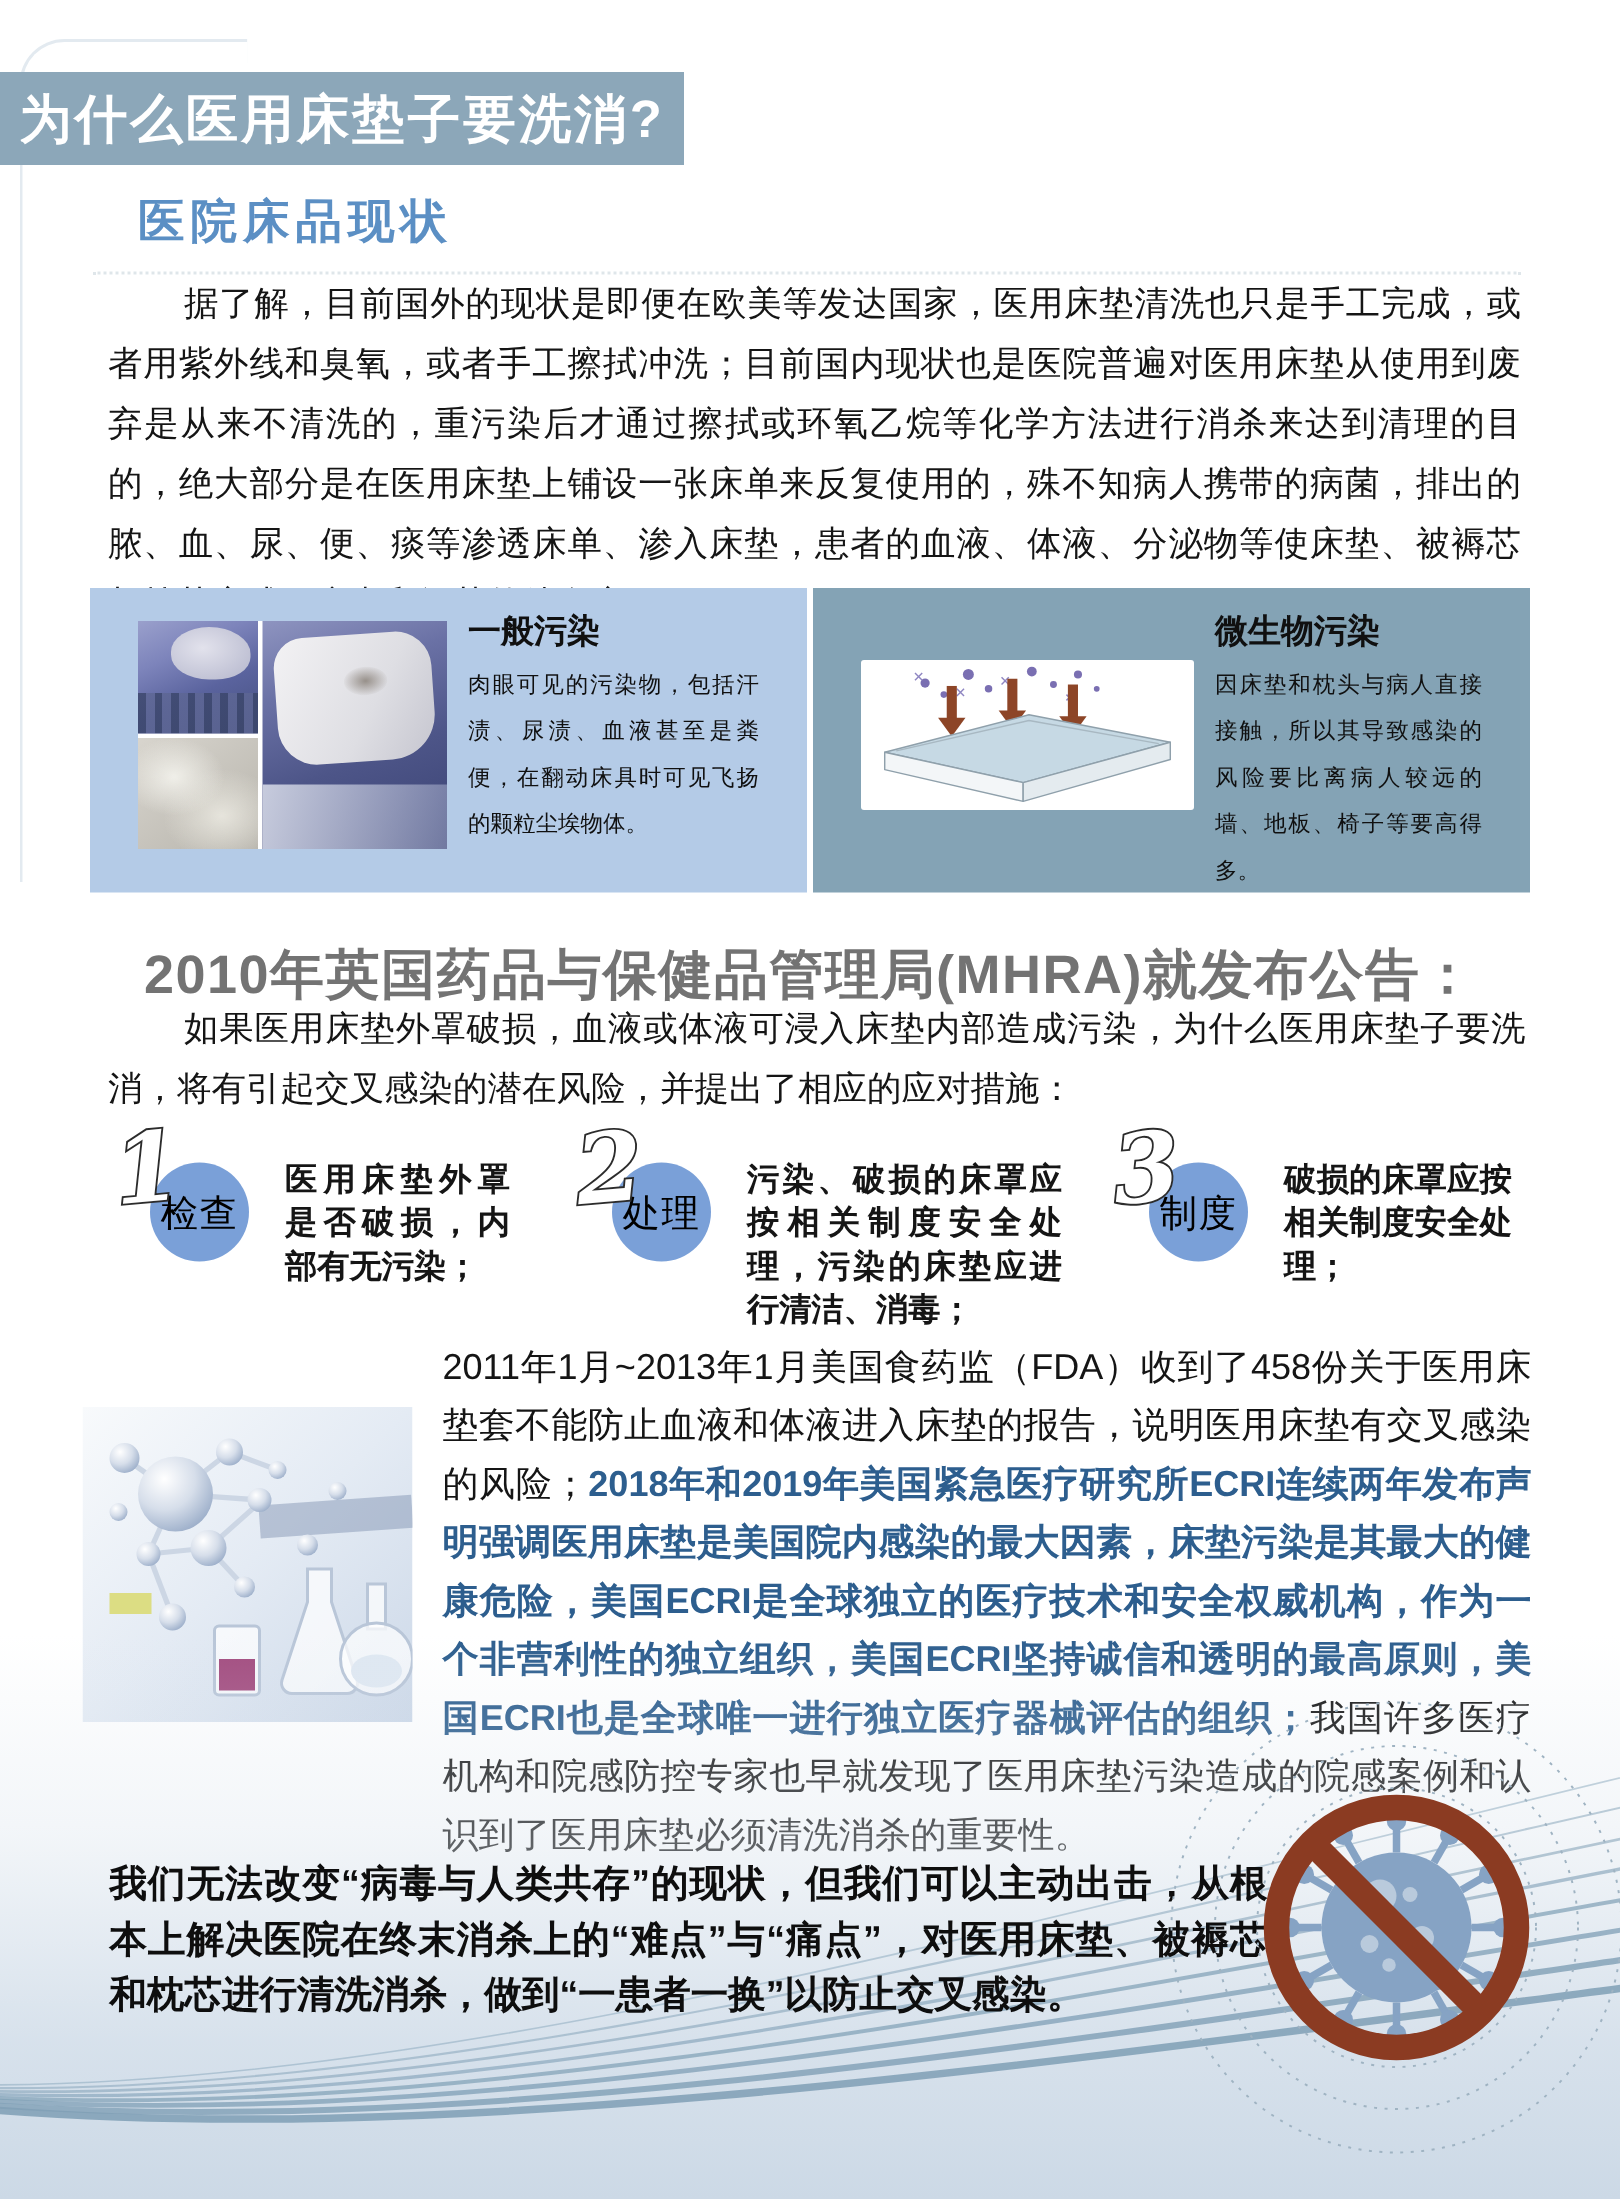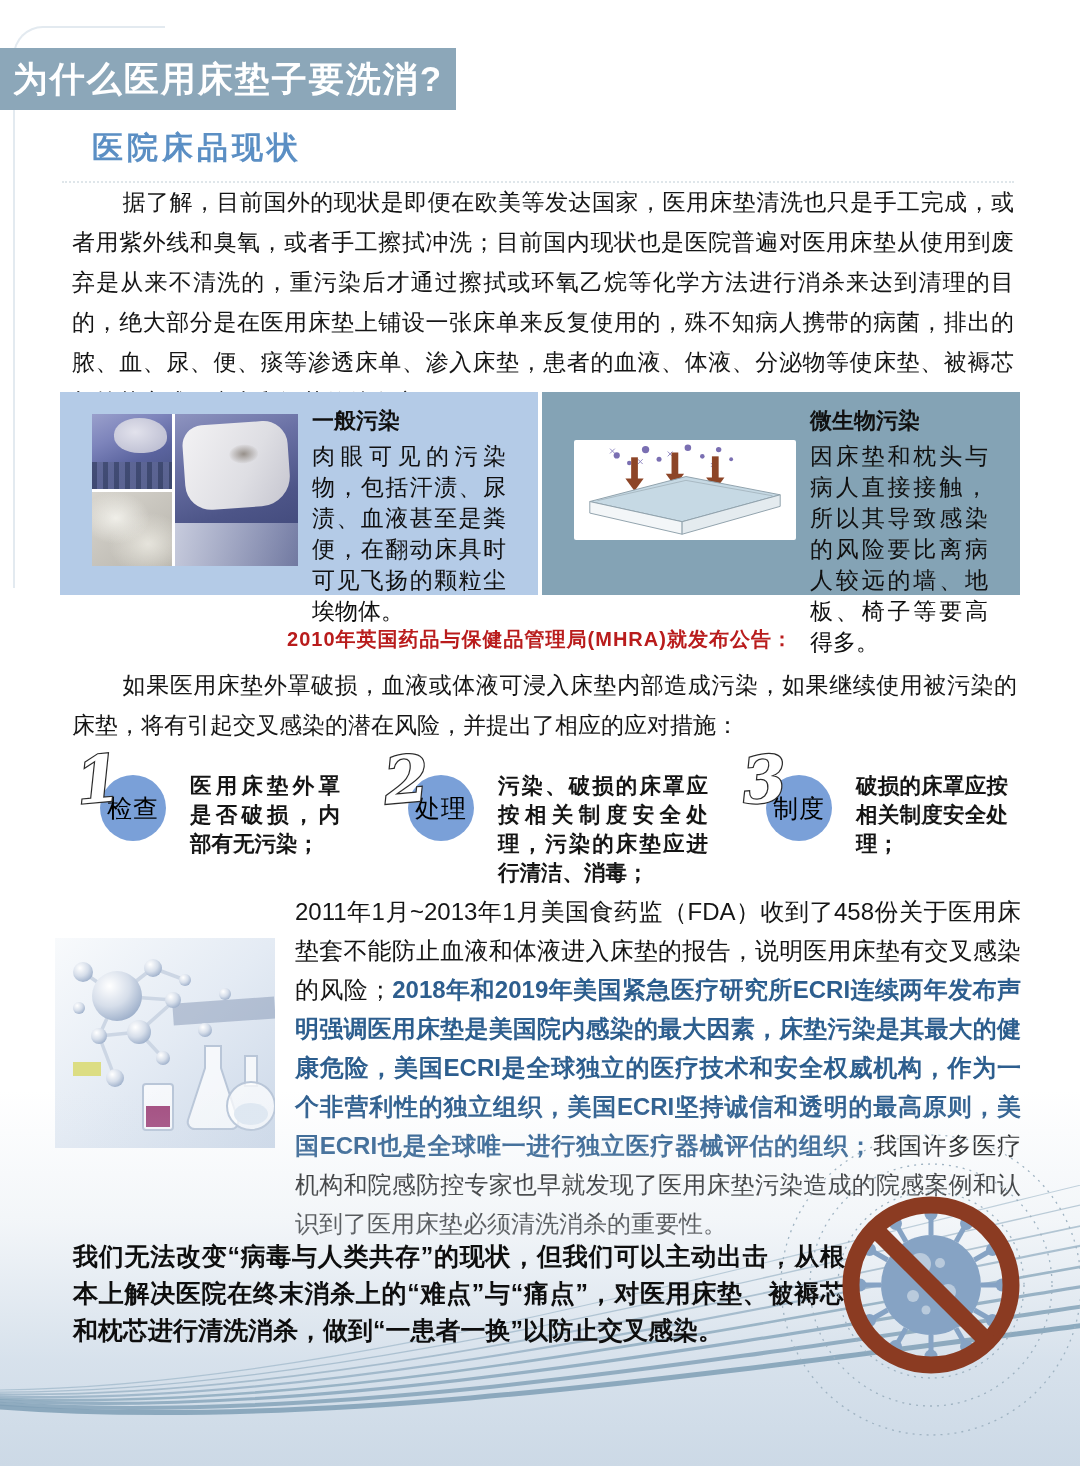--- a/index.html
+++ b/index.html
@@ -28,37 +28,37 @@
     position:absolute; left:62px; top:181px; width:952px; height:0;
     border-top:2px dotted #c6d2da; opacity:.55;
   }
   
   .p1 {
     position:absolute; left:72px; top:182px; width:942px; margin:0;
     font-size:23px; line-height:40px; text-align:justify; text-indent:2.2em;
   }
   .mhra-h {
     position:absolute; left:0; top:626px; width:100%; text-align:center;
-    font-size:20px; font-weight:bold; letter-spacing:1px; color:#b91c1c;
+    font-size:36px; font-weight:bold; letter-spacing:1px; color:#737373;
   }
   .p2 {
     position:absolute; left:72px; top:665px; width:945px; margin:0;
     font-size:23px; line-height:40px; text-align:justify; text-indent:2.2em;
   }
   
   .panels {
     position:absolute; left:60px; top:392px; width:960px; height:203px;
     display:flex; gap:4px;
   }
   .panel { flex:1; box-sizing:border-box; padding:14px 32px; display:flex; }
   .panel.left  { background:#b4cbe7; }
   .panel.right { background:#84a3b5; }
   .panel-text  { flex:1; margin-left:14px; color:#101010; }
   .panel-title { font-weight:bold; font-size:22px; margin-bottom:5px; }
-  .panel-body  { font-size:23px; line-height:31px; text-align:justify; }
+  .panel-body  { font-size:15px; line-height:31px; text-align:justify; }
   
   .collage {
     width:206px; height:152px; flex:0 0 auto; margin-top:8px;
     display:grid; grid-template-columns:80px 1fr; grid-template-rows:1fr 1fr;
     gap:3px; background:#fff; padding:0;
   }
   .collage > div { position:relative; overflow:hidden; }
   .c-tl { background:linear-gradient(155deg,#9aa0cc 0%,#7d84bb 30%,#5a639e 60%,#46507f 100%); grid-row:1; grid-column:1; }
   .c-tl .pillow { position:absolute; left:28%; top:6%; width:66%; height:46%;
     border-radius:55% 60% 50% 55%; background:radial-gradient(ellipse at 40% 40%, #e2e2ec, #b4b6cc); }
@@ -195,21 +195,21 @@
         </svg>
       </div>
       <div class="panel-text">
         <div class="panel-title">微生物污染</div>
         <div class="panel-body">因床垫和枕头与病人直接接触，所以其导致感染的风险要比离病人较远的墙、地板、椅子等要高得多。</div>
       </div>
     </div>
   </div>
 
   <div class="mhra-h">2010年英国药品与保健品管理局(MHRA)就发布公告：</div>
-  <p class="p2">如果医用床垫外罩破损，血液或体液可浸入床垫内部造成污染，如果继续使用被污染的床垫，将有引起交叉感染的潜在风险，并提出了相应的应对措施：</p>
+  <p class="p2">如果医用床垫外罩破损，血液或体液可浸入床垫内部造成污染，为什么医用床垫子要洗消，将有引起交叉感染的潜在风险，并提出了相应的应对措施：</p>
 
   <div class="step step1">
     <div class="badge">
       <span class="num">1</span>
       <span class="circle">检查</span>
     </div>
     <div class="step-text">医用床垫外罩是否破损，内部有无污染；</div>
   </div>
   <div class="step step2">
     <div class="badge">

